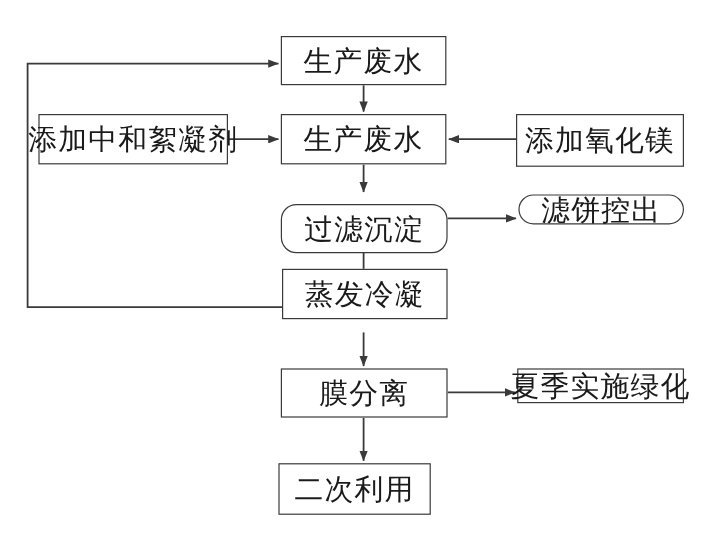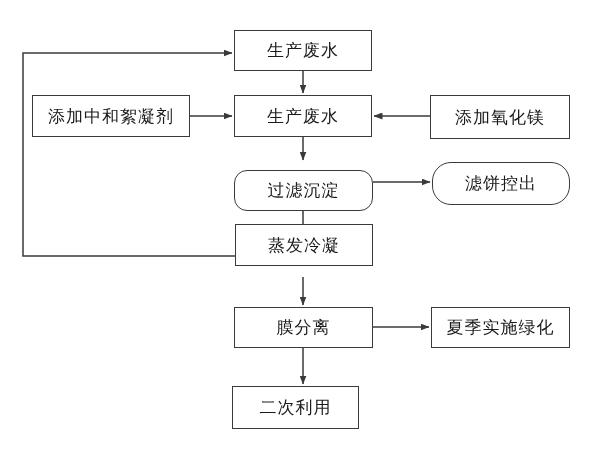--- a/index.html
+++ b/index.html
@@ -23,21 +23,21 @@
     height: 460px;
   }
   .node {
     position: absolute;
     box-sizing: border-box;
     border: 1.5px solid #3a3a3a;
     background: #ffffff;
     display: flex;
     align-items: center;
     justify-content: center;
-    font-size: 17px;
+    font-size: 24px;
     color: #1a1a1a;
     letter-spacing: 1px;
     white-space: nowrap;
   }
   .float-label {
     position: absolute;
     font-size: 20px;
     color: #1a1a1a;
     letter-spacing: 2px;
     white-space: nowrap;
@@ -72,24 +72,24 @@
   <div class="node" style="left:234px; top:30px;  width:138px; height:41px;">生产废水</div>
 
   <div class="node" style="left:32px;  top:95px;  width:158px; height:42px;">添加中和絮凝剂</div>
 
   <div class="node" style="left:234px; top:95px;  width:138px; height:42px;">生产废水</div>
 
   <div class="node" style="left:430px; top:95px;  width:140px; height:44px;">添加氧化镁</div>
 
   <div class="node" style="left:234px; top:170px; width:139px; height:41px;border-radius:13px;">过滤沉淀</div>
 
-  <div class="node" style="left:432px; top:162px; width:138px; height:43px;border-radius:19px;">滤饼控出</div>
+  <div class="node" style="left:432px; top:162px; width:138px; height:25px;border-radius:19px;">滤饼控出</div>
 
   <div class="node" style="left:235px; top:224px; width:138px; height:42px;">蒸发冷凝</div>
 
   <div class="node" style="left:234px; top:307px; width:139px; height:41px;">膜分离</div>
 
-  <div class="node" style="left:431px; top:307px; width:139px; height:41px;">夏季实施绿化</div>
+  <div class="node" style="left:431px; top:307px; width:139px; height:29px;">夏季实施绿化</div>
 
   <div class="node" style="left:232px; top:386px; width:127px; height:43px;">二次利用</div>
 
 
 </div>
 
 </body></html>

